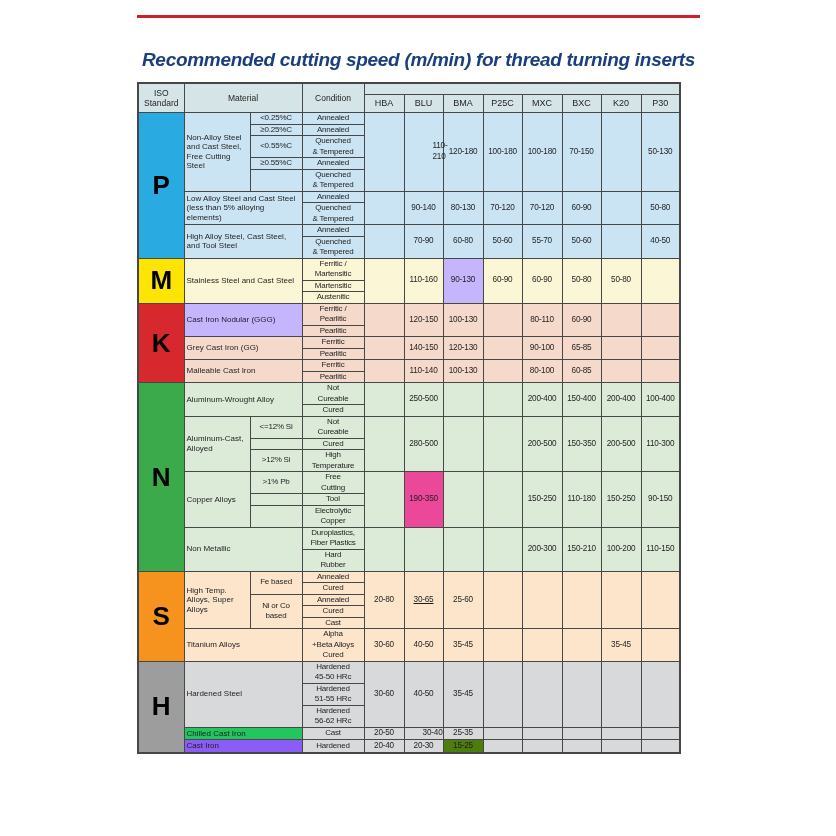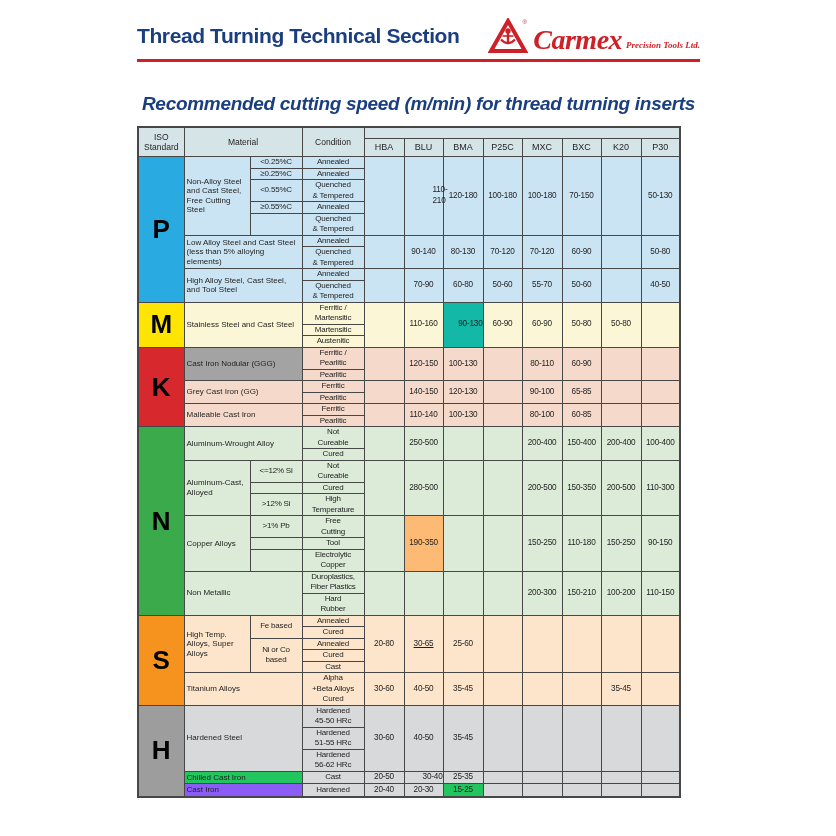--- a/index.html
+++ b/index.html
@@ -56,35 +56,20 @@
   }
   td.sub{font-size:8px;white-space:pre-line;letter-spacing:-0.2px;}
   td.cond{font-size:8px;white-space:pre-line;letter-spacing:-0.2px;}
   td.val{font-size:8.2px;letter-spacing:-0.2px;padding:0;}
 </style>
 </head>
 <body>
 
 <div class="content">
 
-  <div class="hdr-bar">
-    <span class="hdr-title">Thread Turning Technical Section</span>
-    <span class="logo">
-      <svg width="40" height="37" viewBox="0 0 40 37">
-        <path d="M20 3 L37 33 L3 33 Z" fill="none" stroke="#cf2027" stroke-width="4" stroke-linejoin="miter"></path>
-        <circle cx="20" cy="13" r="2.7" fill="#cf2027"></circle>
-        <path d="M20 15 L20 26" stroke="#cf2027" stroke-width="2.4" fill="none"></path>
-        <path d="M14.5 18 L25.5 18" stroke="#cf2027" stroke-width="1.6" fill="none"></path>
-        <path d="M13 21.5 Q20 29 27 21.5" fill="none" stroke="#cf2027" stroke-width="2.2"></path>
-        <text x="34.5" y="6" font-size="6" fill="#cf2027">®</text>
-      </svg>
-      <span class="wordmark">Carmex</span>
-      <span class="brand-suffix">Precision Tools Ltd.</span>
-    </span>
-  </div>
 
   <div class="rule"></div>
 
   <div class="page-title">Recommended cutting speed (m/min) for thread turning inserts</div>
 
   <table id="speed-table">
     <colgroup>
       <col style="width:46px">
         <col style="width:66px">
         <col style="width:52px">
@@ -182,36 +167,36 @@
           <td class="cond" style="background: rgb(203, 228, 244);">Quenched
 &amp; Tempered</td>
         </tr>
         <tr>
           <td class="iso" rowspan="3" style="background: rgb(253, 228, 3);">M</td>
           <td class="mat" rowspan="3" colspan="2" style="background: rgb(251, 246, 213);">Stainless Steel and Cast Steel</td>
           <td class="cond" style="background: rgb(251, 246, 213);">Ferritic /
 Martensitic</td>
           <td class="val" rowspan="3" style="background: rgb(251, 246, 213);"></td>
           <td class="val" rowspan="3" style="background: rgb(251, 246, 213);">110-160</td>
-          <td class="val" rowspan="3" style="background: #14b8a6; text-align: right;">90-130</td>
+          <td class="val" rowspan="3" style="background: #c4b5fd;">90-130</td>
           <td class="val" rowspan="3" style="background: rgb(251, 246, 213);">60-90</td>
           <td class="val" rowspan="3" style="background: rgb(251, 246, 213);">60-90</td>
           <td class="val" rowspan="3" style="background: rgb(251, 246, 213);">50-80</td>
           <td class="val" rowspan="3" style="background: rgb(251, 246, 213);">50-80</td>
           <td class="val" rowspan="3" style="background: rgb(251, 246, 213);"></td>
         </tr>
         <tr>
           <td class="cond" style="background: rgb(251, 246, 213);">Martensitic</td>
         </tr>
         <tr>
           <td class="cond" style="background: rgb(251, 246, 213);">Austenitic</td>
         </tr>
         <tr>
           <td class="iso" rowspan="6" style="background: rgb(215, 40, 46);">K</td>
-          <td class="mat" rowspan="2" colspan="2" style="background: #a3a3a3;">Cast Iron Nodular (GGG)</td>
+          <td class="mat" rowspan="2" colspan="2" style="background: #c4b5fd;">Cast Iron Nodular (GGG)</td>
           <td class="cond" style="background: rgb(245, 217, 203);">Ferritic /
 Pearlitic</td>
           <td class="val" rowspan="2" style="background: rgb(245, 217, 203);"></td>
           <td class="val" rowspan="2" style="background: rgb(245, 217, 203);">120-150</td>
           <td class="val" rowspan="2" style="background: rgb(245, 217, 203);">100-130</td>
           <td class="val" rowspan="2" style="background: rgb(245, 217, 203);"></td>
           <td class="val" rowspan="2" style="background: rgb(245, 217, 203);">80-110</td>
           <td class="val" rowspan="2" style="background: rgb(245, 217, 203);">60-90</td>
           <td class="val" rowspan="2" style="background: rgb(245, 217, 203);"></td>
           <td class="val" rowspan="2" style="background: rgb(245, 217, 203);"></td>
@@ -288,21 +273,21 @@
           <td class="sub" rowspan="1" style="background: rgb(220, 234, 216);">&gt;12% Si</td>
           <td class="cond" style="background: rgb(220, 234, 216);">High
 Temperature</td>
         </tr>
         <tr>
           <td class="mat" rowspan="3" style="background: rgb(220, 234, 216);">Copper Alloys</td>
           <td class="sub" rowspan="1" style="background: rgb(220, 234, 216);">&gt;1% Pb</td>
           <td class="cond" style="background: rgb(220, 234, 216);">Free
 Cutting</td>
           <td class="val" rowspan="3" style="background: rgb(220, 234, 216);"></td>
-          <td class="val" rowspan="3" style="background: #fdba74;">190-350</td>
+          <td class="val" rowspan="3" style="background: #ec4899;">190-350</td>
           <td class="val" rowspan="3" style="background: rgb(220, 234, 216);"></td>
           <td class="val" rowspan="3" style="background: rgb(220, 234, 216);"></td>
           <td class="val" rowspan="3" style="background: rgb(220, 234, 216);">150-250</td>
           <td class="val" rowspan="3" style="background: rgb(220, 234, 216);">110-180</td>
           <td class="val" rowspan="3" style="background: rgb(220, 234, 216);">150-250</td>
           <td class="val" rowspan="3" style="background: rgb(220, 234, 216);">90-150</td>
         </tr>
         <tr>
           <td class="sub" rowspan="1" style="background: rgb(220, 234, 216);"></td>
           <td class="cond" style="background: rgb(220, 234, 216);">Tool</td>
@@ -403,21 +388,21 @@
           <td class="val" rowspan="1" style="background: rgb(216, 217, 218);"></td>
           <td class="val" rowspan="1" style="background: rgb(216, 217, 218);"></td>
           <td class="val" rowspan="1" style="background: rgb(216, 217, 218);"></td>
           <td class="val" rowspan="1" style="background: rgb(216, 217, 218);"></td>
         </tr>
         <tr>
           <td class="mat" rowspan="1" colspan="2" style="background: #8b5cf6;">Cast Iron</td>
           <td class="cond" style="background: rgb(216, 217, 218);">Hardened</td>
           <td class="val" rowspan="1" style="background: rgb(216, 217, 218);">20-40</td>
           <td class="val" rowspan="1" style="background: rgb(216, 217, 218);">20-30</td>
-          <td class="val" rowspan="1" style="background: #22c55e;">15-25</td>
+          <td class="val" rowspan="1" style="background: #4d7c0f;">15-25</td>
           <td class="val" rowspan="1" style="background: rgb(216, 217, 218);"></td>
           <td class="val" rowspan="1" style="background: rgb(216, 217, 218);"></td>
           <td class="val" rowspan="1" style="background: rgb(216, 217, 218);"></td>
           <td class="val" rowspan="1" style="background: rgb(216, 217, 218);"></td>
           <td class="val" rowspan="1" style="background: rgb(216, 217, 218);"></td>
         </tr>
       </tbody>
     </table>
 
 </div>

